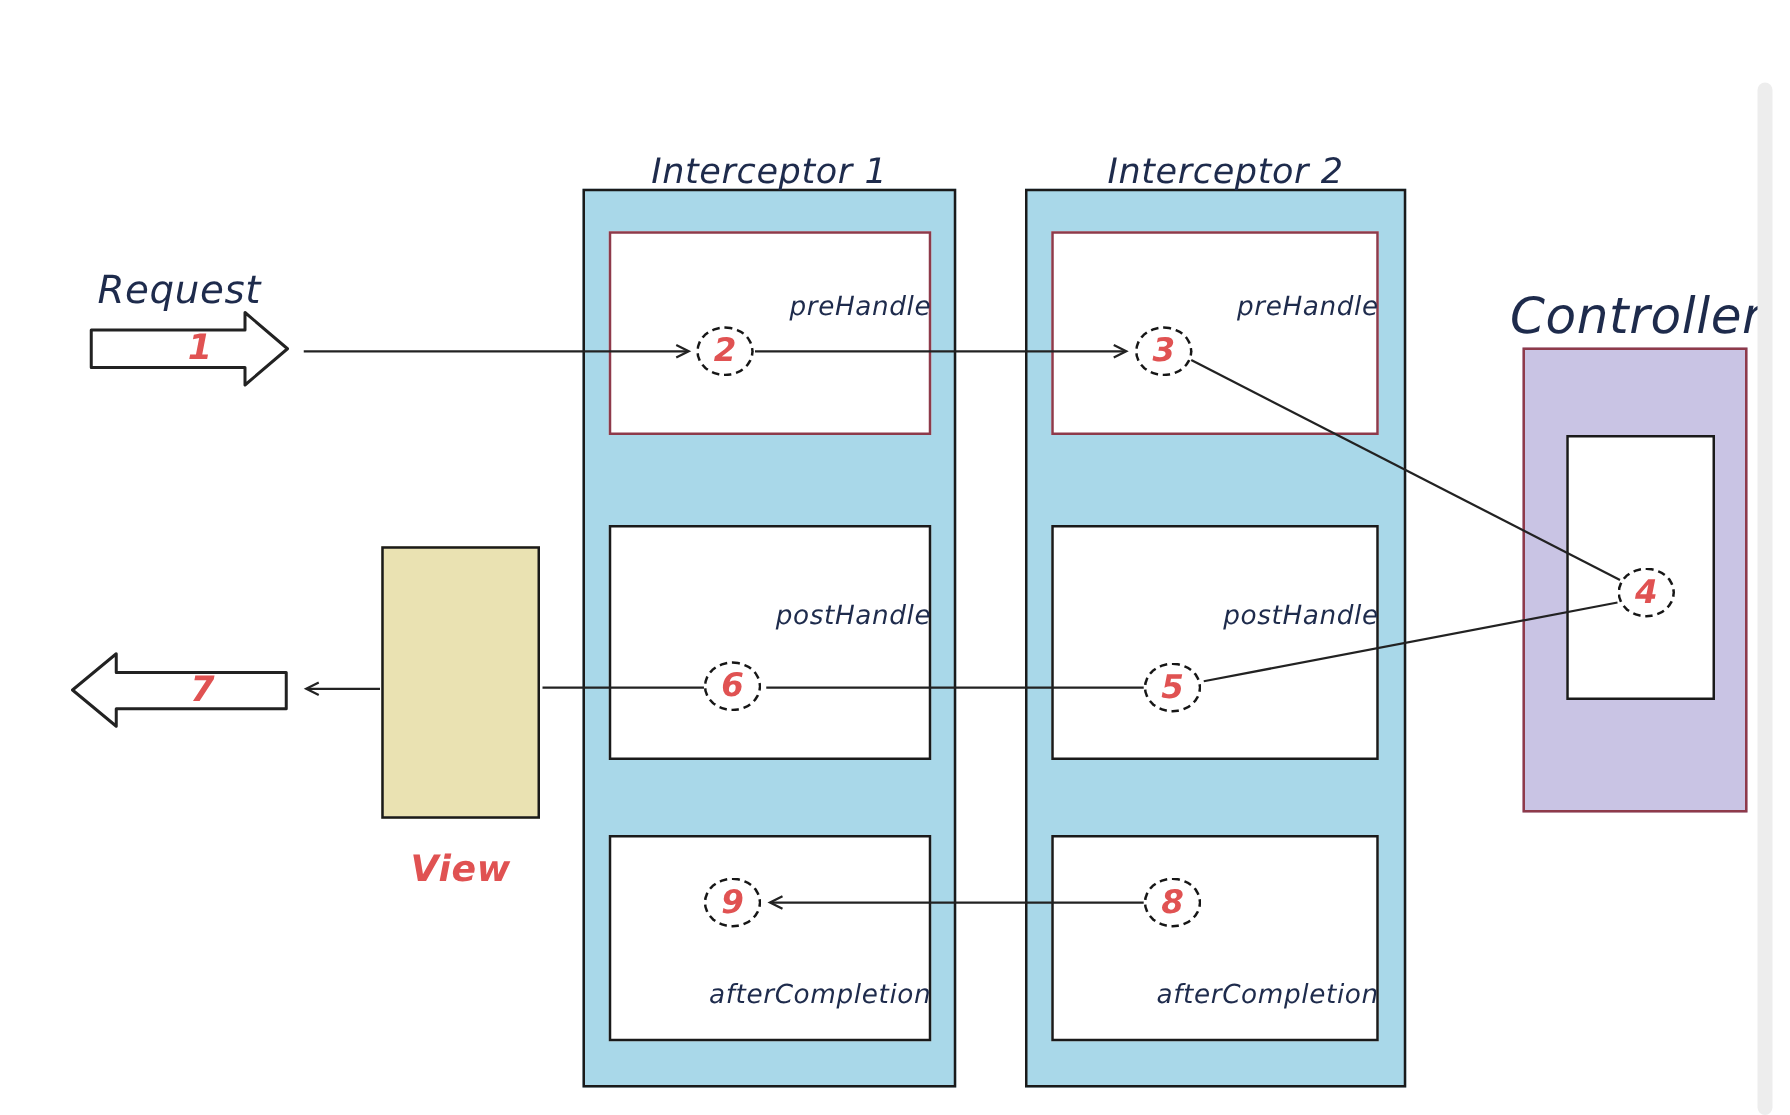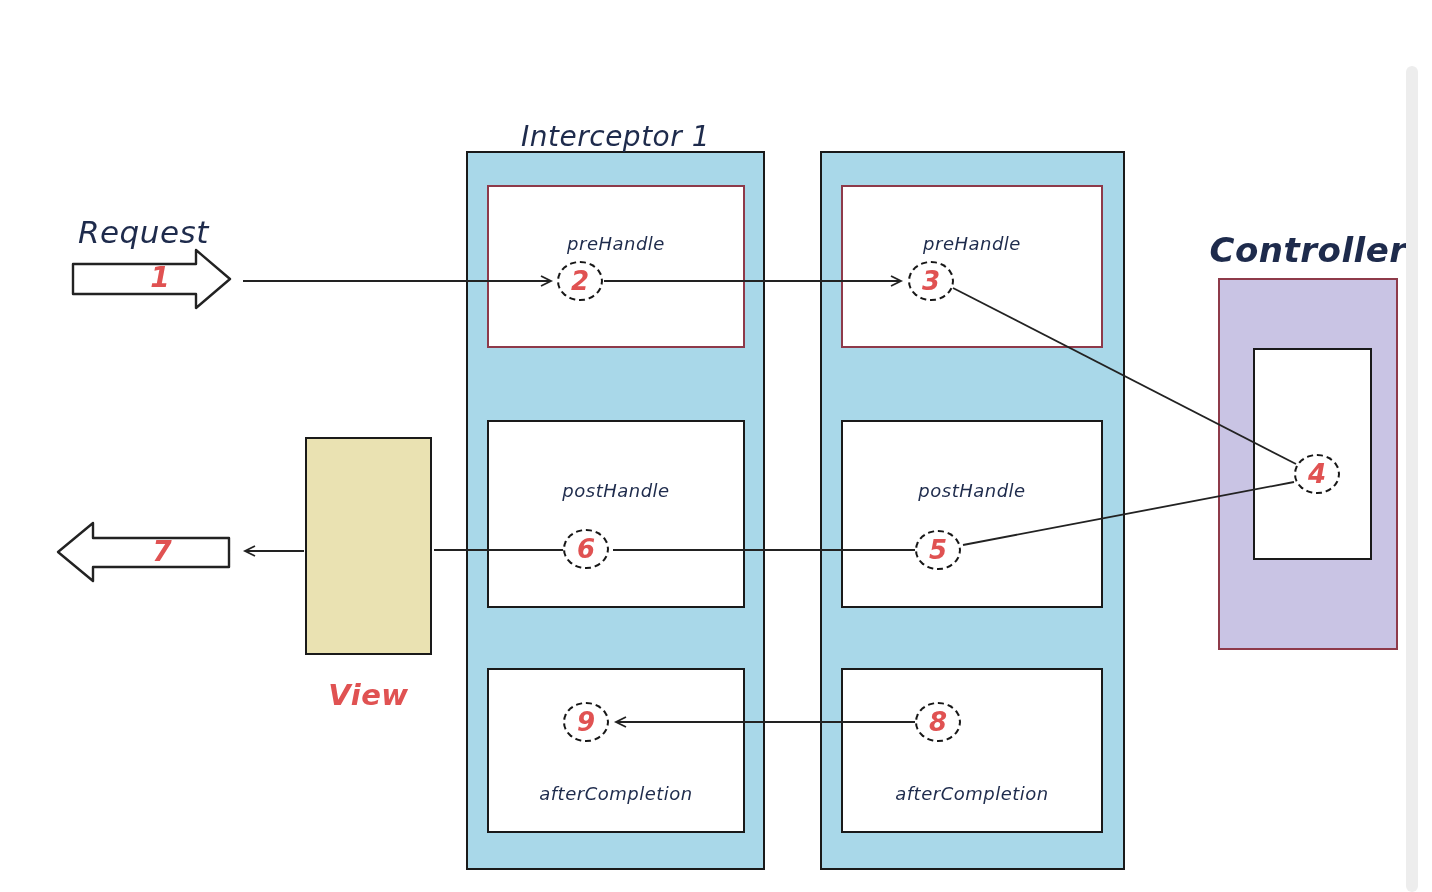--- a/index.html
+++ b/index.html
@@ -33,22 +33,22 @@
   }
   .view-box{
     position:absolute;box-sizing:border-box;
     background:var(--view-fill,#eae2b2);
     border:2px solid var(--box-border,#1a1a1a);
   }
 
   
   .col-label{position:absolute;text-align:center;font-size:28px;font-weight:500;}
   .side-label{position:absolute;font-size:31px;font-weight:500;}
-  .controller-label{position:absolute;text-align:center;font-size:34px;font-weight:700;}
-  .method-label{position:absolute;text-align:center;font-size:18px;font-weight:500;}
+  .controller-label{position:absolute;text-align:center;font-size:40px;font-weight:400;}
+  .method-label{position:absolute;text-align:right;font-size:21px;font-weight:500;}
   .view-label{position:absolute;text-align:center;font-size:29px;font-weight:500;
     color:var(--step-number,#e05252);}
 
   
   .step-circle{
     position:absolute;width:46px;height:40px;box-sizing:border-box;
     border:2px dashed #161616;border-radius:50%;
     background:#ffffff;display:flex;align-items:center;justify-content:center;
     font-style:italic;font-weight:600;font-size:26px;
     color:var(--step-number,#e05252);z-index:5;
@@ -106,20 +106,21 @@
     <line class="fline" x1="1294" y1="482" x2="963" y2="545"></line>
     <line class="fline" x1="915" y1="550" x2="613" y2="550"></line>
     <line class="fline" x1="565" y1="550" x2="434" y2="550"></line>
     <line class="fline" x1="304" y1="551" x2="246" y2="551" marker-end="url(#chev)"></line>
     <line class="fline" x1="915" y1="722" x2="617" y2="722" marker-end="url(#chev)"></line>
   </svg>
 
   <div class="abs hw side-label" style="left:78px;top:184px;">Request</div>
 
   <div class="abs hw col-label" style="left:466px;top:90px;width:299px;">Interceptor 1</div>
+  <div class="abs hw col-label" style="left:828px;top:90px;width:305px;">Interceptor 2</div>
 
   <div class="abs hw controller-label" style="left:1208px;top:200px;width:200px;">Controller</div>
 
   <div class="hw view-label" style="left:305px;top:678px;width:127px;font-weight:bold;">View</div>
 
   <div class="abs hw method-label" style="left:487px;top:203px;width:258px;">preHandle</div>
   <div class="abs hw method-label" style="left:841px;top:203px;width:262px;">preHandle</div>
   <div class="abs hw method-label" style="left:487px;top:450px;width:258px;">postHandle</div>
   <div class="abs hw method-label" style="left:841px;top:450px;width:262px;">postHandle</div>
   <div class="abs hw method-label" style="left:487px;top:753px;width:258px;">afterCompletion</div>

